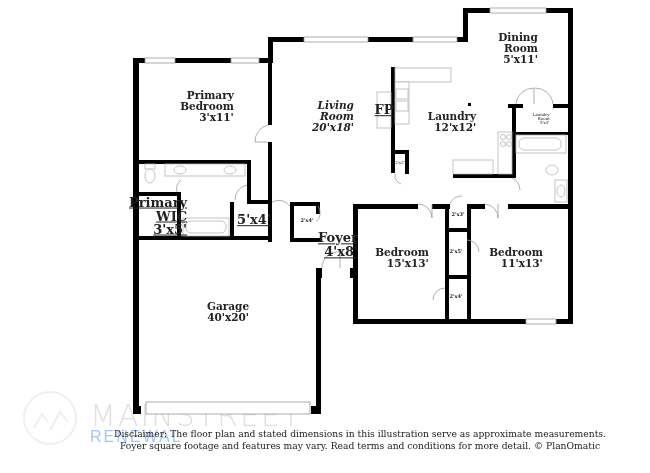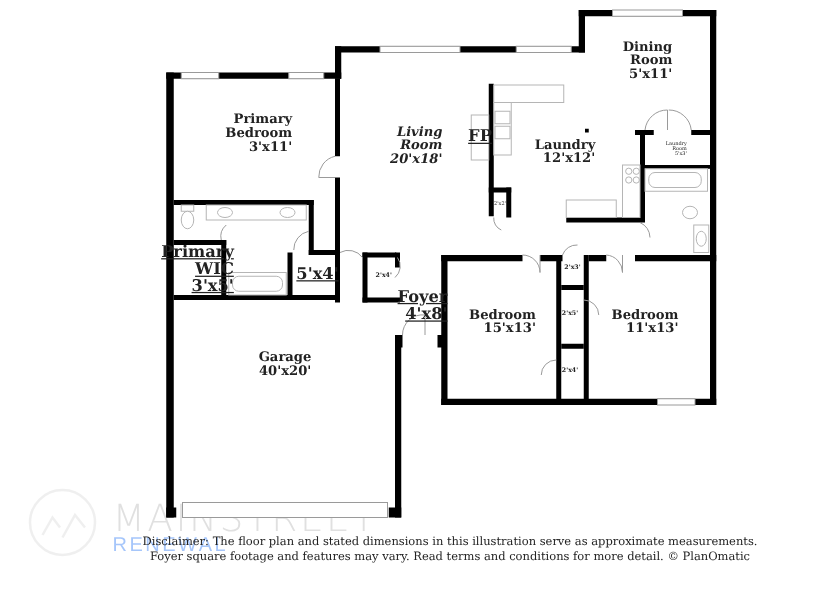--- a/index.html
+++ b/index.html
@@ -226,21 +226,21 @@
   <div>2'x4'</div>
 </div>
 <div class="lbl tiny" style="left:400px;top:163px;">
   <div>2'x2'</div>
 </div>
 
 <div class="lbl sm" style="left:384px;top:110px;">
   <div>FP</div>
 </div>
 
-<div class="lbl big" style="left:228px;top:292px;">
+<div class="lbl big" style="left:228px;top:312px;">
   <div>Garage</div>
   <div>40'x20'</div>
 </div>
 
 <div class="disclaimer">
   <div>Disclaimer: The floor plan and stated dimensions in this illustration serve as approximate measurements.</div>
   <div>Foyer square footage and features may vary. Read terms and conditions for more detail. © PlanOmatic</div>
 </div>
 
 </body></html>

